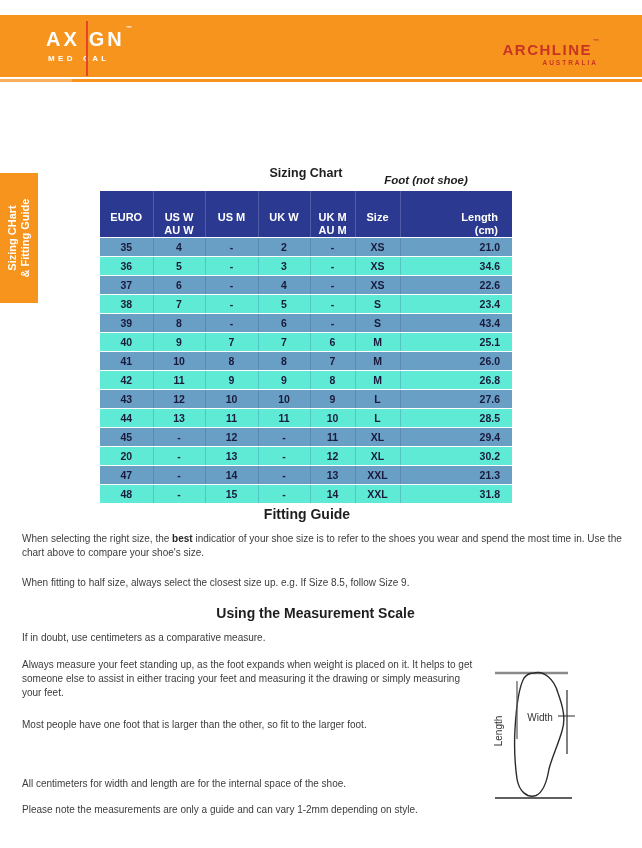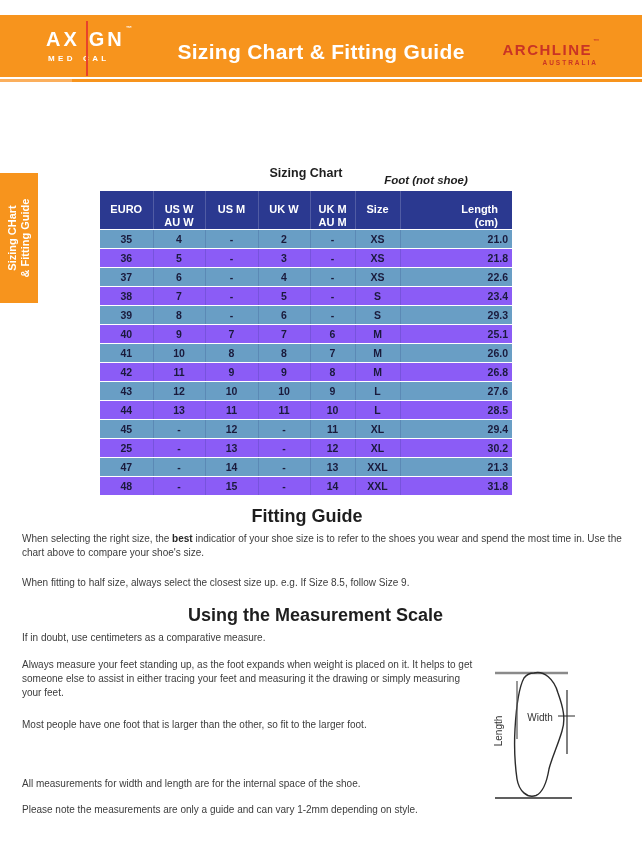--- a/index.html
+++ b/index.html
@@ -52,37 +52,37 @@
   .foot-note {
     position:absolute; left:340px; top:159px; width:172px; text-align:center;
     font-size:11.5px; font-weight:700; color:#1E1E1E;font-style:italic;
   }
   table.sizing {
     position:absolute; left:100px; top:176px; width:412px;
     border-collapse:collapse; table-layout:fixed;
   }
   table.sizing th {
     background:#2B3990; color:#ffffff; font-size:11px; font-weight:700;
-    line-height:13px; vertical-align:top; padding-top:12px; height:37px;
+    line-height:13px; vertical-align:top; padding-top:20px; height:37px;
     text-align:center; border-right:1px solid rgba(255,255,255,0.18);
     border-bottom:1px solid #ffffff;
   }
   table.sizing th:last-child { text-align:right; padding-right:14px; border-right:none; }
   table.sizing td {
     height:19px; font-size:10.5px; font-weight:700; color:#1A1A3C;
     text-align:center; border-right:1px solid rgba(30,45,110,0.18);
     border-bottom:1px solid #ffffff; padding:0;
   }
-  table.sizing td:last-child { text-align:right; padding-right:4px; border-right:none; }
+  table.sizing td:last-child { text-align:right; padding-right:12px; border-right:none; }
   table.sizing tr.row-a td { background:#699EC5; }
-  table.sizing tr.row-b td { background:#8b5cf6; }
+  table.sizing tr.row-b td { background:#5eead4; }
   
   .section-heading {
     position:absolute; left:0; width:614px; text-align:center;
-    font-size:18px; font-weight:700; color:#1E1E1E;
+    font-size:14px; font-weight:700; color:#1E1E1E;
   }
   .body-text {
     position:absolute; left:22px; font-size:10px; line-height:14px; color:#3C3C3C;
   }
   .body-text b { color:#262626; }
   
   .foot-diagram { position:absolute; left:488px; top:648px; width:150px; height:145px; }
   .foot-diagram svg { display:block; }
 </style>
 </head>
@@ -98,21 +98,20 @@
         <span class="axign-gap1"></span>
         <span>GN</span>
         <span class="tm-sup">™</span>
       </div>
       <div class="axign-row2">
         <span>MED</span>
         <span class="axign-gap2"></span>
         <span>CAL</span>
       </div>
     </div>
-    <div class="page-title">Sizing Chart &amp; Fitting Guide</div>
     <div class="archline-logo">
       <div class="archline-name"><span>ARCHLINE</span><span class="tm-sup">™</span></div>
       <div class="archline-sub">AUSTRALIA</div>
     </div>
   </div>
   <div class="banner-rule"></div>
 
   <div class="side-tab">
     <div class="side-tab-inner">
       <span>Sizing CHart</span>
@@ -171,21 +170,21 @@
           <td>XS</td>
           <td>21.0</td>
         </tr>
         <tr class="row-b">
           <td>36</td>
           <td>5</td>
           <td>-</td>
           <td>3</td>
           <td>-</td>
           <td>XS</td>
-          <td>21.8</td>
+          <td>34.6</td>
         </tr>
         <tr class="row-a">
           <td>37</td>
           <td>6</td>
           <td>-</td>
           <td>4</td>
           <td>-</td>
           <td>XS</td>
           <td>22.6</td>
         </tr>
@@ -198,21 +197,21 @@
           <td>S</td>
           <td>23.4</td>
         </tr>
         <tr class="row-a">
           <td>39</td>
           <td>8</td>
           <td>-</td>
           <td>6</td>
           <td>-</td>
           <td>S</td>
-          <td>29.3</td>
+          <td>43.4</td>
         </tr>
         <tr class="row-b">
           <td>40</td>
           <td>9</td>
           <td>7</td>
           <td>7</td>
           <td>6</td>
           <td>M</td>
           <td>25.1</td>
         </tr>
@@ -255,21 +254,21 @@
         <tr class="row-a">
           <td>45</td>
           <td>-</td>
           <td>12</td>
           <td>-</td>
           <td>11</td>
           <td>XL</td>
           <td>29.4</td>
         </tr>
         <tr class="row-b">
-          <td>25</td>
+          <td>20</td>
           <td>-</td>
           <td>13</td>
           <td>-</td>
           <td>12</td>
           <td>XL</td>
           <td>30.2</td>
         </tr>
         <tr class="row-a">
           <td>47</td>
           <td>-</td>
@@ -292,21 +291,21 @@
   </table>
 
   <div class="section-heading" style="top:491px;">Fitting Guide</div>
   <p class="body-text" style="top:517px; width:600px;"><span>When selecting the right size, the </span><b>best</b><span> indicatior of your shoe size is to refer to the shoes you wear and spend the most time in. Use the chart above to compare your shoe's size.</span></p>
   <p class="body-text" style="top:561px; width:600px;">When fitting to half size, always select the closest size up. e.g. If Size 8.5, follow Size 9.</p>
 
   <div class="section-heading" style="top:590px;padding-left:17px;">Using the Measurement Scale</div>
   <p class="body-text" style="top:616px; width:600px;">If in doubt, use centimeters as a comparative measure.</p>
   <p class="body-text" style="top:643px; width:458px;">Always measure your feet standing up, as the foot expands when weight is placed on it. It helps to get someone else to assist in either tracing your feet and measuring it the drawing or simply measuring your feet.</p>
   <p class="body-text" style="top:703px; width:480px;">Most people have one foot that is larger than the other, so fit to the larger foot.</p>
-  <p class="body-text" style="top:762px; width:480px;">All measurements for width and length are for the internal space of the shoe.</p>
+  <p class="body-text" style="top:762px; width:480px;">All centimeters for width and length are for the internal space of the shoe.</p>
   <p class="body-text" style="top:788px; width:445px;">Please note the measurements are only a guide and can vary 1-2mm depending on style.</p>
 
   <div class="foot-diagram">
     <svg width="150" height="145" viewBox="0 0 150 145" xmlns="http://www.w3.org/2000/svg">
 
       <line x1="7" y1="10" x2="80" y2="10" stroke="#8A8A8A" stroke-width="2.5"></line>
 
       <line x1="7" y1="135" x2="84" y2="135" stroke="#2B2B2B" stroke-width="1.4"></line>
 
       <path d="M 46,10

